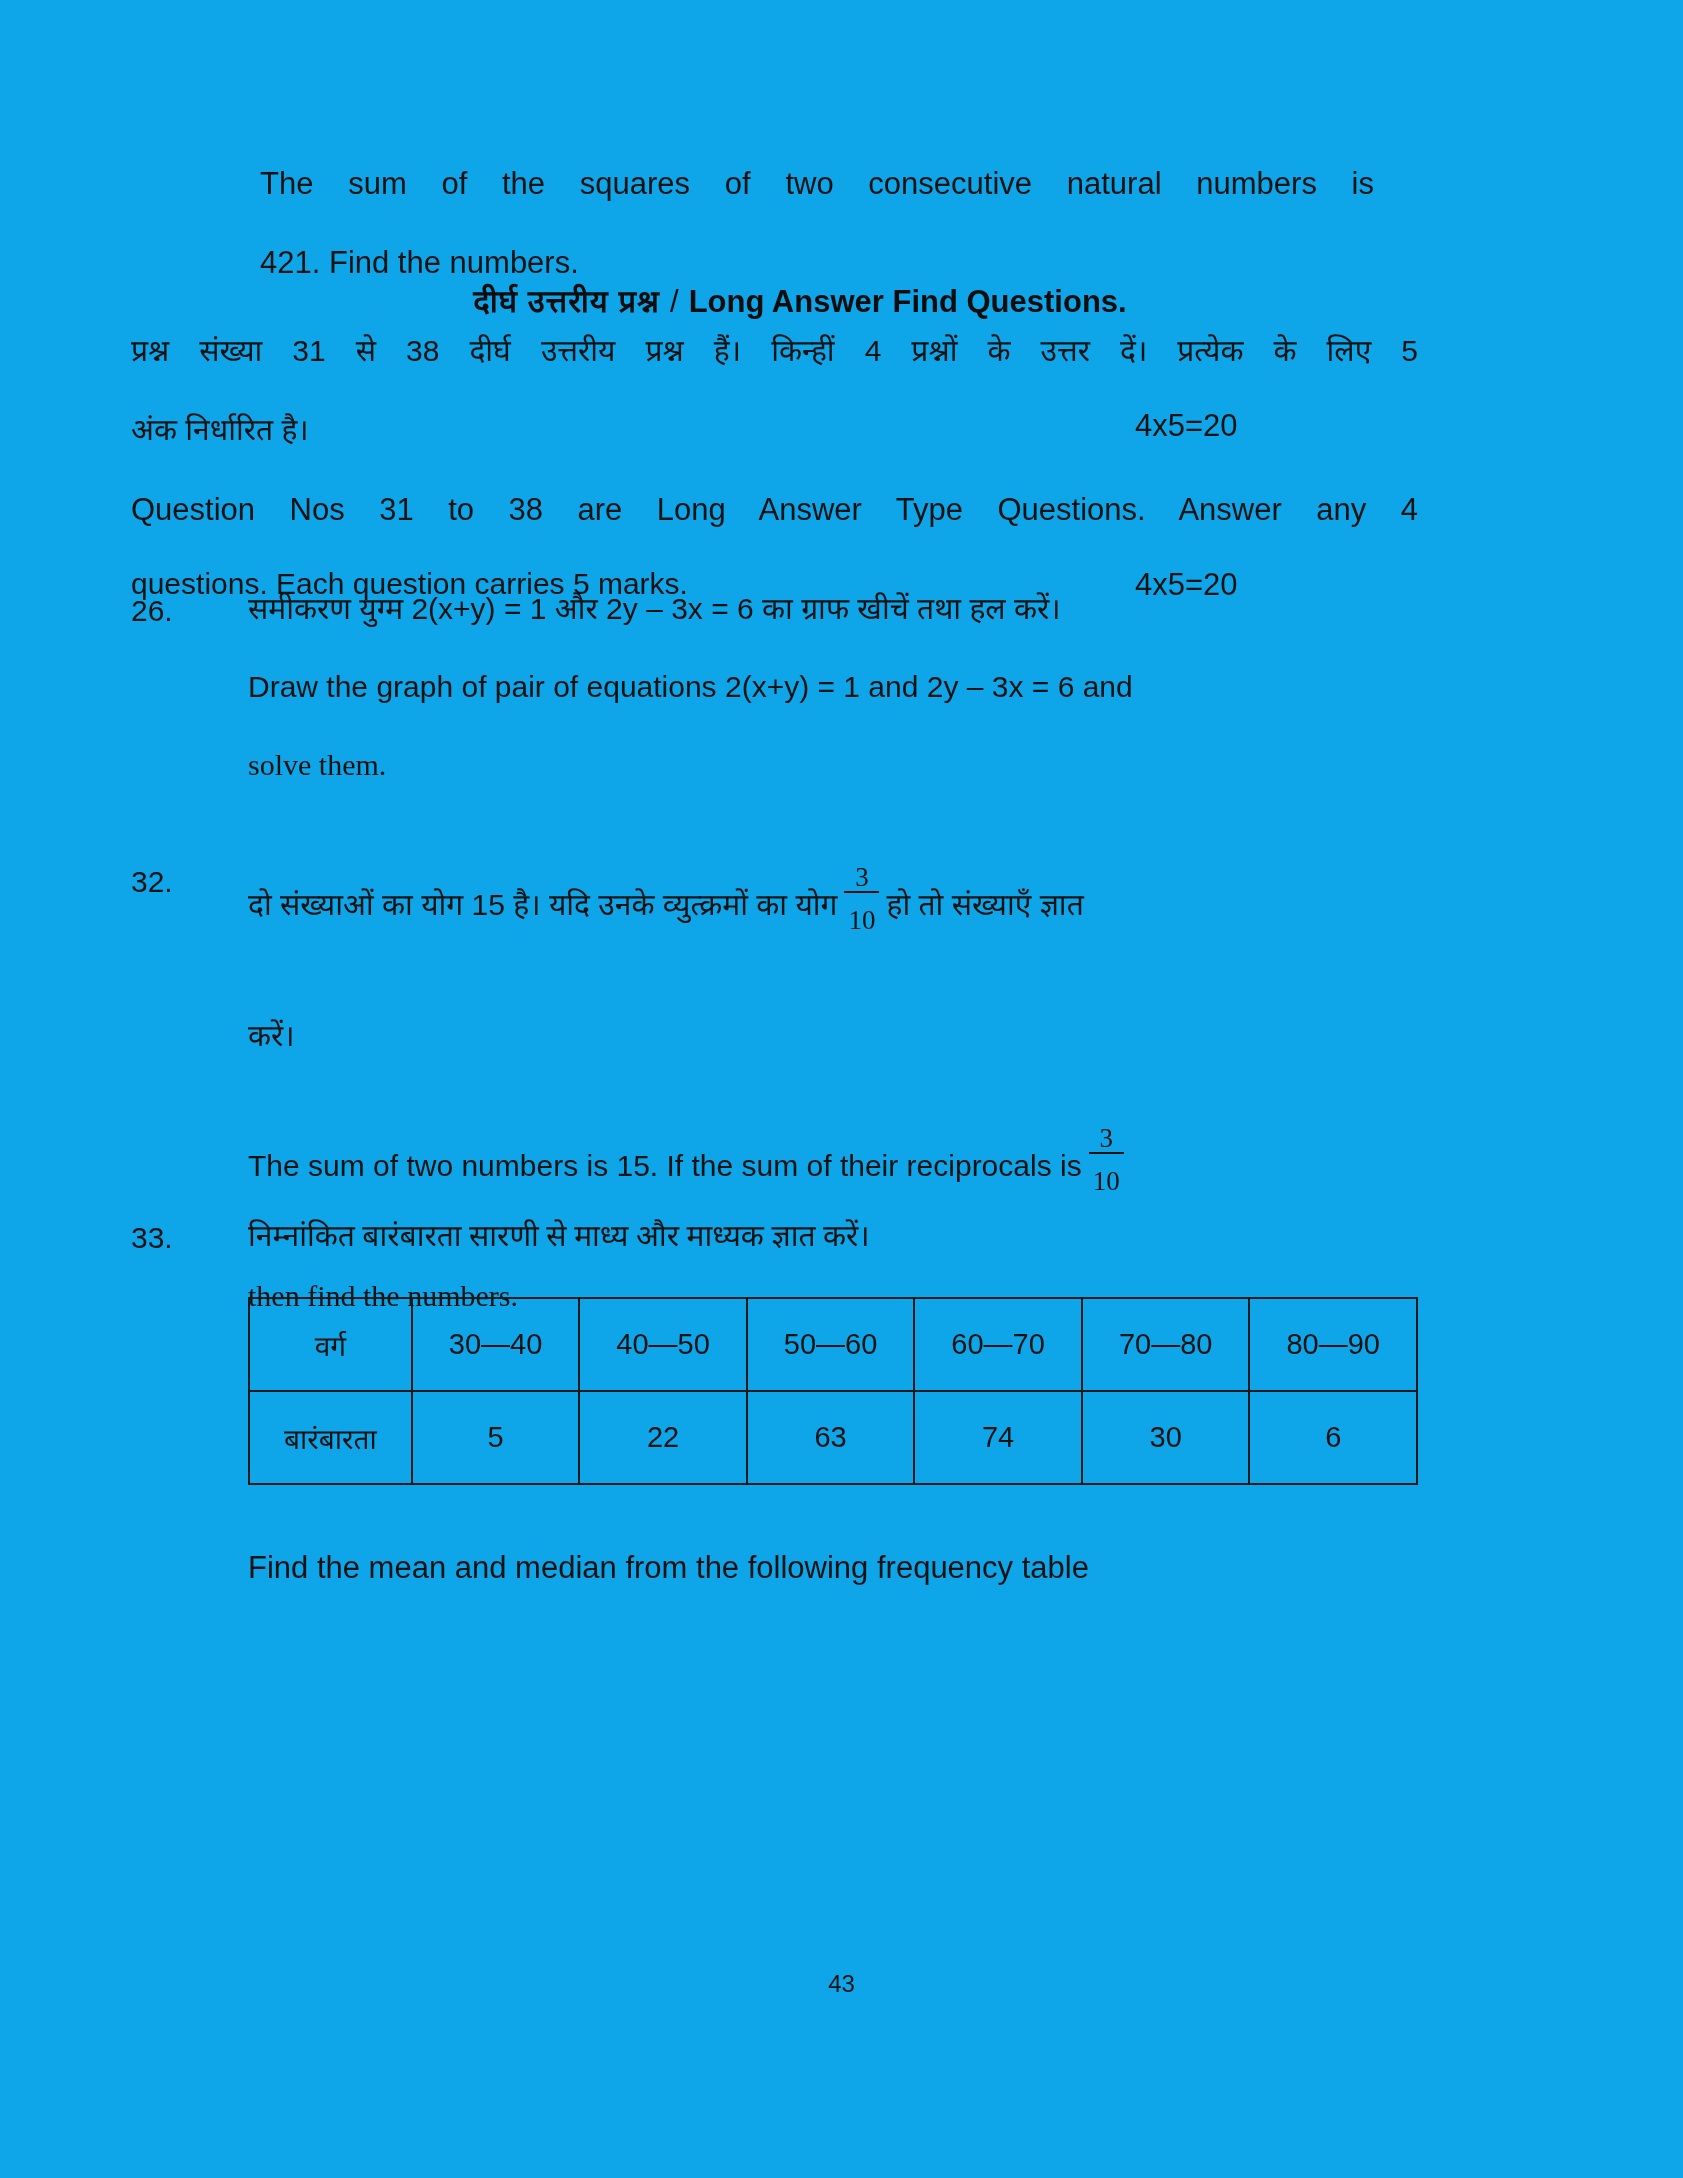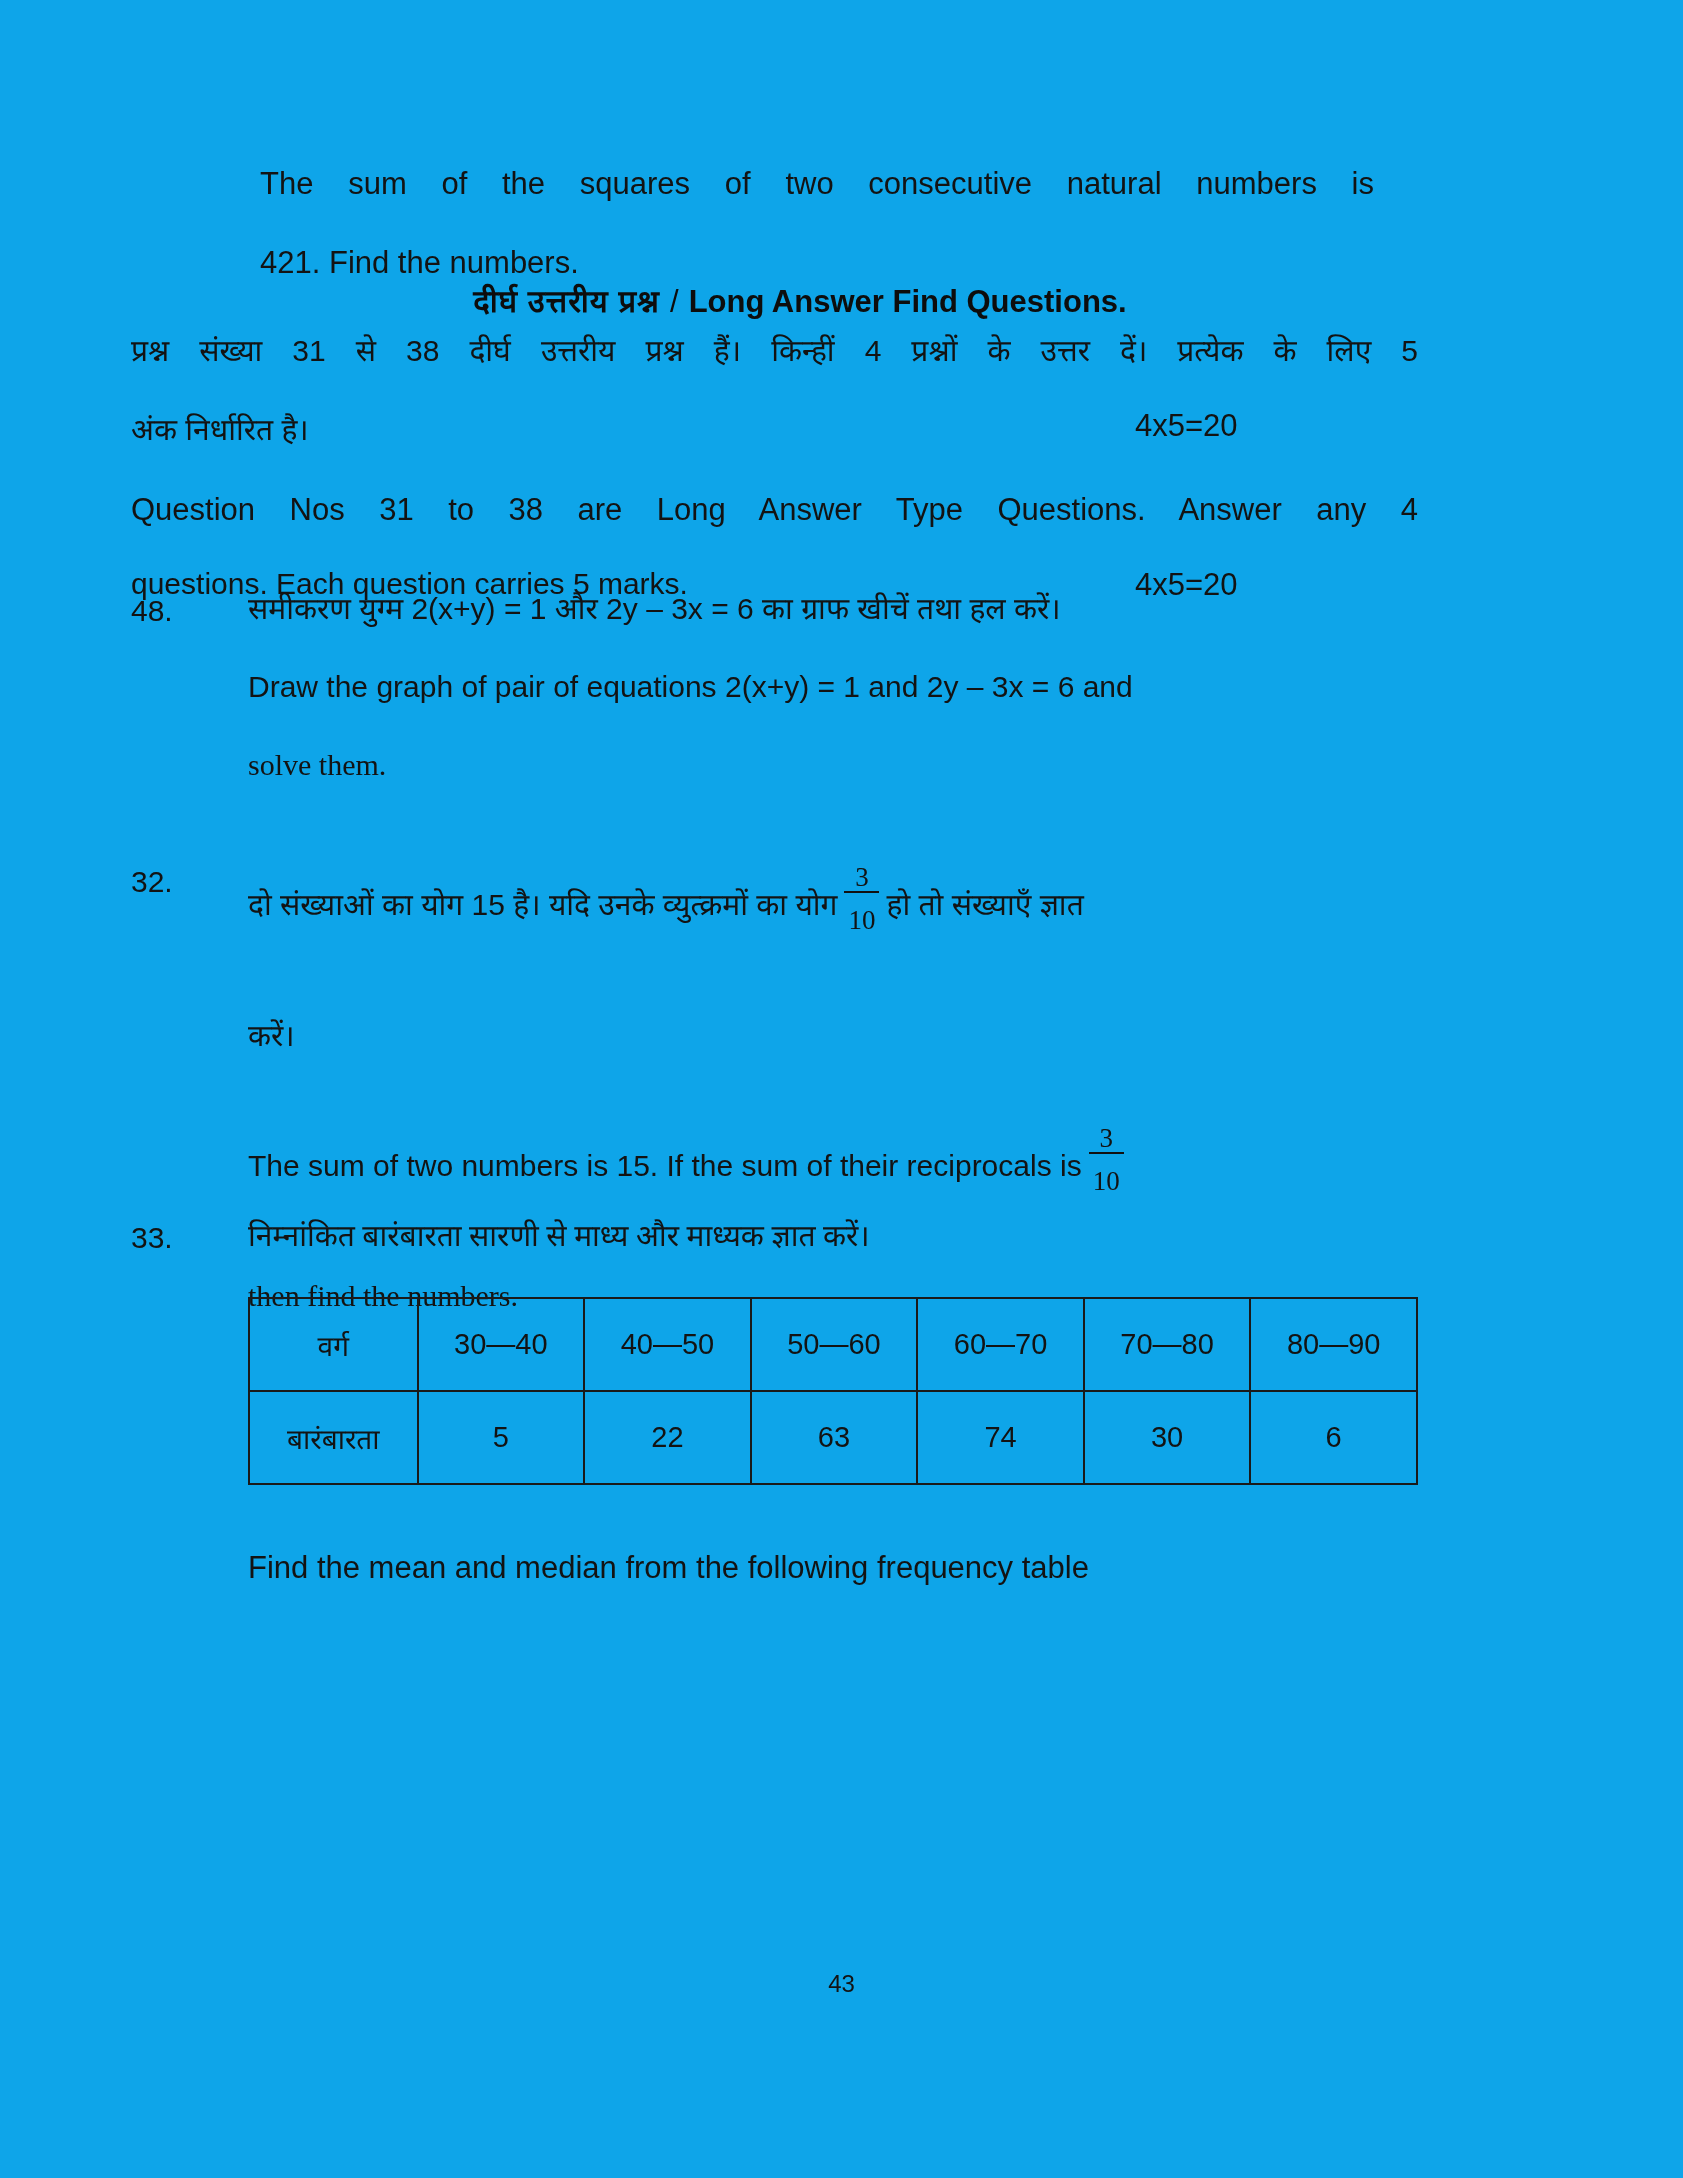--- a/index.html
+++ b/index.html
@@ -172,21 +172,21 @@
     margin-top: 46px;
     table-layout: fixed;
   }
   .freq-table td {
     border: 2px solid #1a1a1a;
     text-align: center;
     font-size: 29px;
     color: #131313;
     height: 87px;
     vertical-align: middle;
-    padding: 0 10px;
+    padding: 0 4px;
   }
   .freq-table td.hdr-label {
     width: 153px;
     font-family: "Liberation Sans", "DejaVu Sans", sans-serif;
     font-size: 28px;
   }
   .freq-table td.cat {
     width: 158px;
   }
   .freq-table tr.row-class td {
@@ -243,21 +243,21 @@
       <div class="instr-row">
         <span class="left-txt">questions. Each question carries 5 marks.</span>
         <span class="marks">4x5=20</span>
       </div>
 
     </div>
 
     <div style="position:absolute; left:-55px; top:426px; width:1287px;">
 
       <div class="q" style="height:210px;">
-        <span class="q-num">48.</span>
+        <span class="q-num">26.</span>
         <div class="q-body">
           <div class="ql hindi">समीकरण युग्म 2(x+y) = 1 और 2y – 3x = 6 का ग्राफ खीचें तथा हल करें।</div>
           <div class="ql">Draw the graph of pair of equations 2(x+y) = 1 and 2y – 3x = 6 and</div>
           <div class="ql">solve them.</div>
         </div>
       </div>
 
       <div class="q" style="height:299px; margin-top:61px;">
         <span class="q-num">32.</span>
         <div class="q-body">

